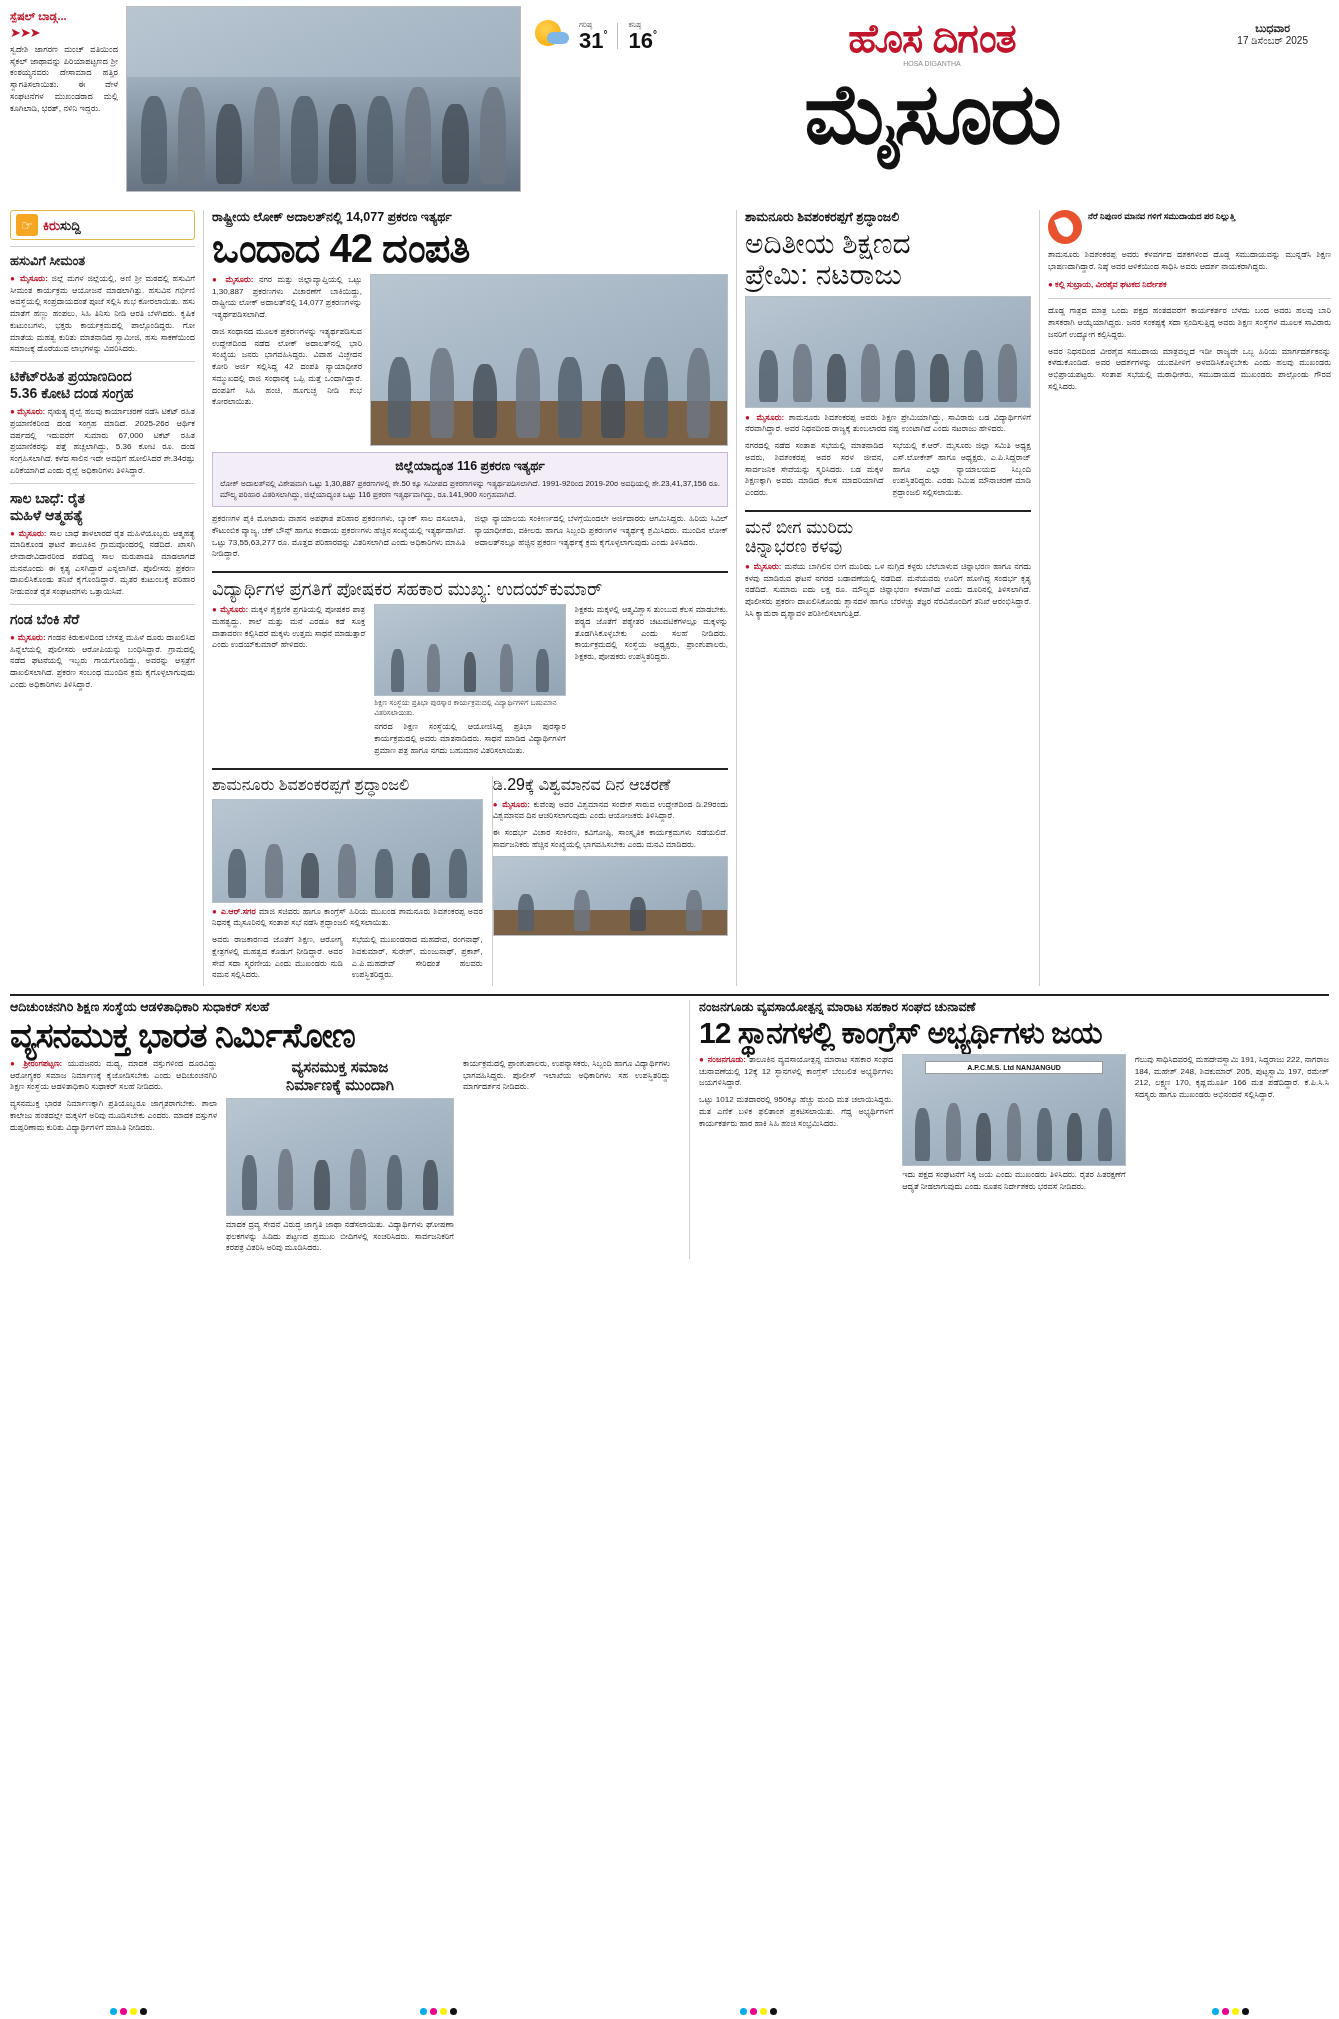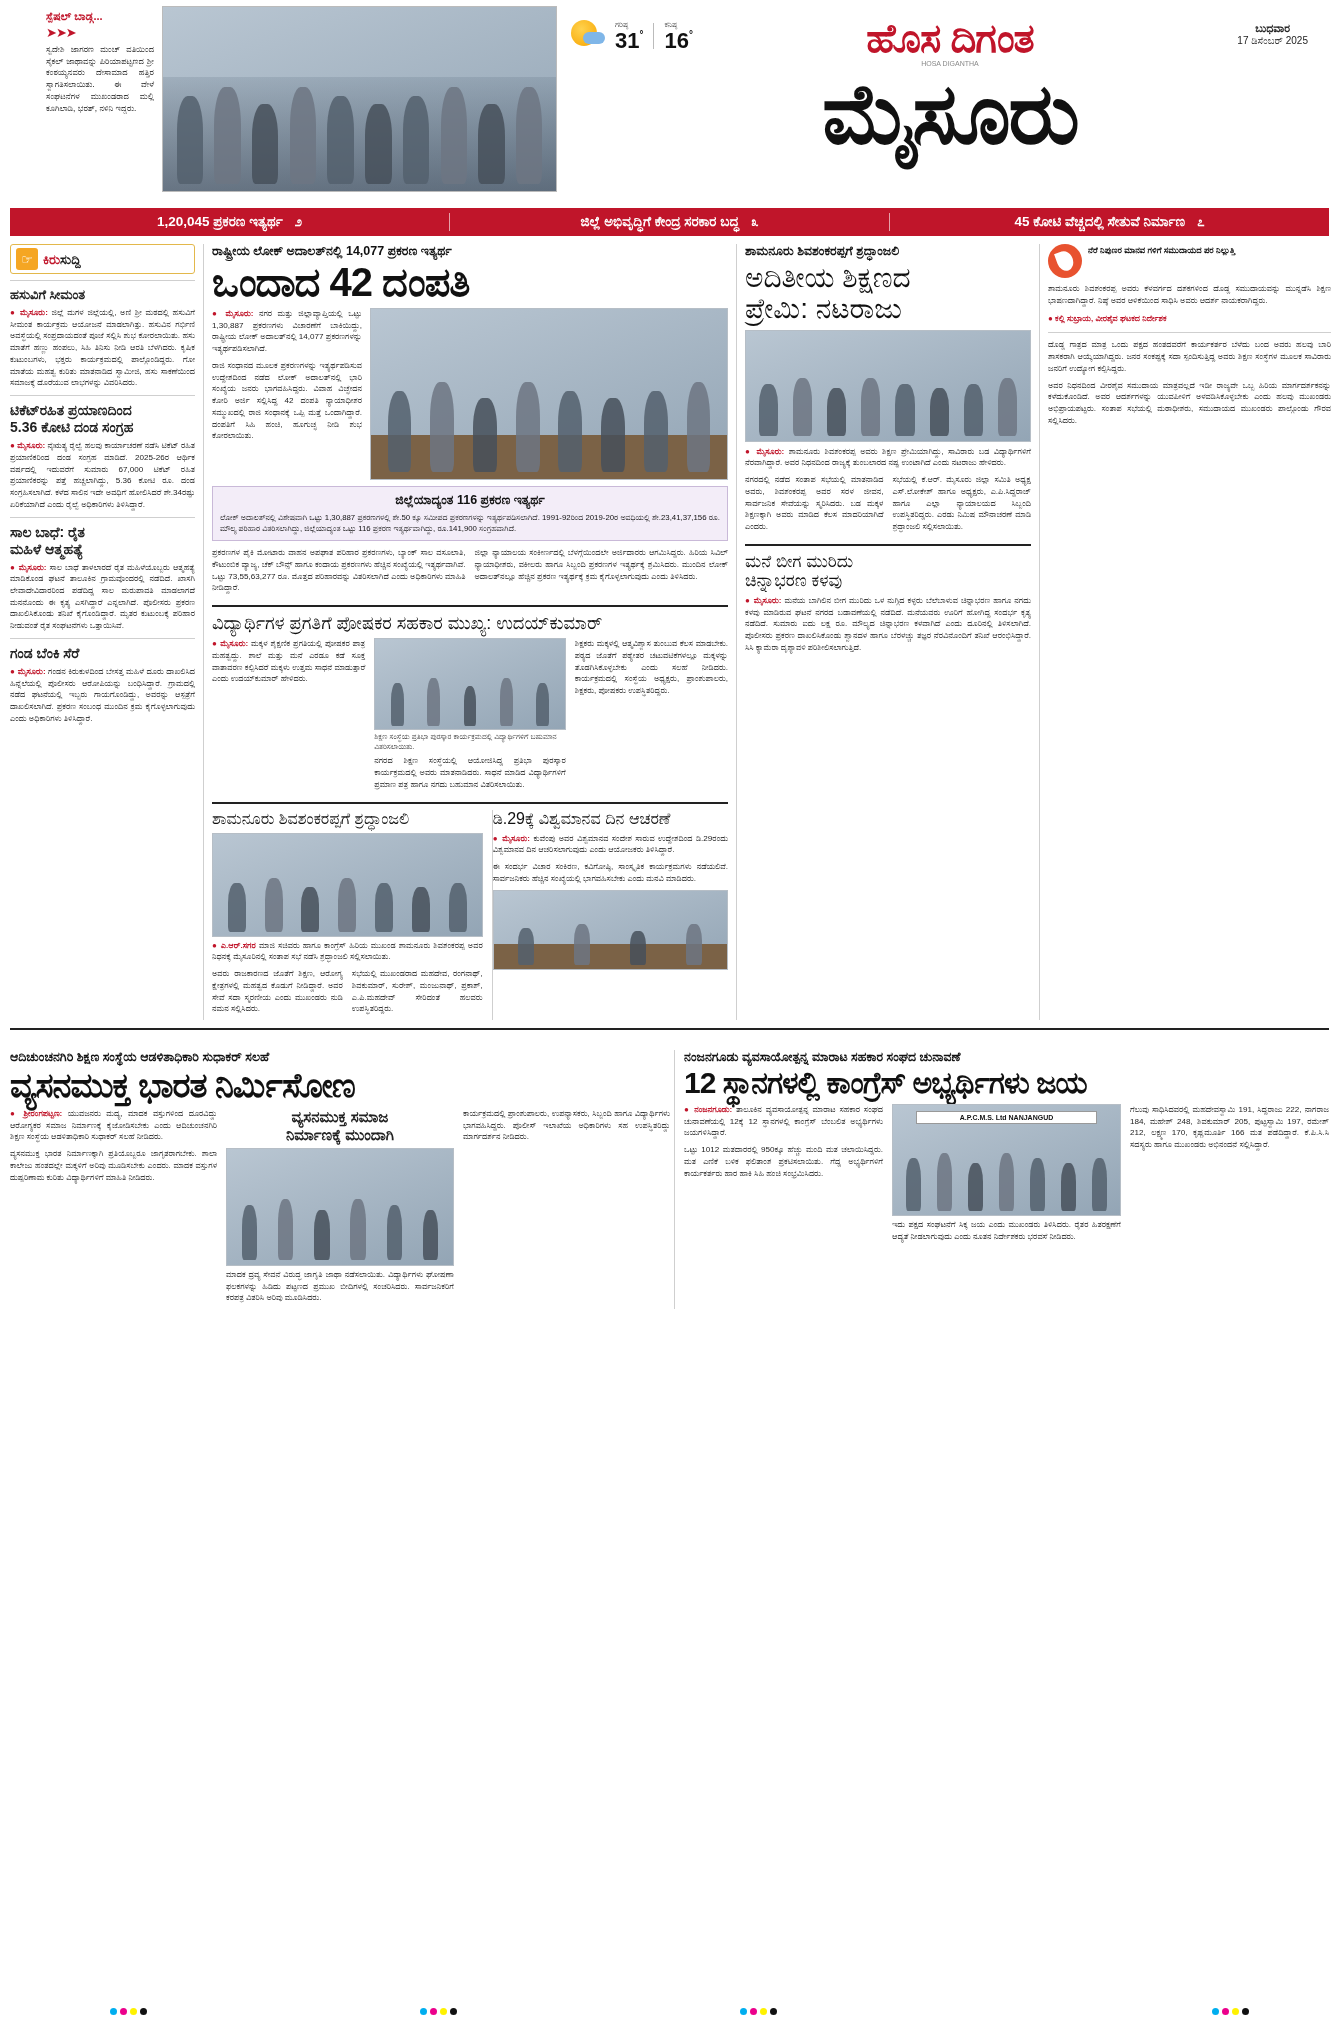--- a/index.html
+++ b/index.html
@@ -5,21 +5,21 @@
   * { box-sizing: border-box; }
   html, body { margin:0; padding:0; background:#ffffff; }
   body {
     width:1339px; height:2019px; position:relative; overflow:hidden;
     font-family:"Liberation Sans", sans-serif; color:#111;
   }
   .page { width:1339px; height:2019px; position:relative; padding:6px 10px; }
 
   
   .masthead { display:flex; align-items:flex-start; gap:8px; height:196px; }
-  .mh-left { width:108px; flex:0 0 108px; padding-top:4px;margin-left:36px; }
+  .mh-left { width:108px; flex:0 0 108px; padding-top:4px; }
   .special-badge { font-size:11px; font-weight:bold; color:#c0152a; line-height:1.25; }
   .special-arrows { color:#c0152a; font-size:13px; letter-spacing:-1px; margin:1px 0 4px; }
   .mh-left p { font-size:8.3px; line-height:1.42; margin:0; color:#1a1a1a; text-align:justify; }
   .mh-photo { width:395px; flex:0 0 395px; height:186px; border:1px solid #bbb; position:relative; overflow:hidden; }
   .mh-right { flex:1; position:relative; padding-left:6px; }
   .weather { position:absolute; left:6px; top:14px; display:flex; align-items:center; gap:4px; }
   .sun { width:26px; height:26px; border-radius:50%; background:radial-gradient(circle at 40% 35%, #ffd24d, #f7a400); position:relative; }
   .cloud { width:22px; height:12px; background:#7fb6e8; border-radius:9px; position:absolute; left:12px; top:12px; }
   .temp { display:flex; align-items:flex-end; gap:2px; }
   .temp .lbl { font-size:7.5px; color:#444; }
@@ -74,21 +74,21 @@
   .boxed p { font-size:7.8px; line-height:1.42; text-align:justify; margin:0; }
 
   .twocolp { column-count:2; column-gap:9px; }
 
   .logo-badge { width:34px; height:34px; border-radius:50%; background:#e8522f; position:relative; }
   .logo-badge:after { content:""; position:absolute; left:9px; top:7px; width:16px; height:20px; background:#fff; border-radius:0 50% 50% 50%; transform:rotate(-20deg); }
   .side-note { font-size:8px; line-height:1.45; text-align:justify; }
   .byline { font-size:8px; color:#c0152a; font-weight:bold; }
 
   
-  .bottom { display:flex; gap:4px; margin-top:8px; border-top:2px solid #222; padding-top:20px; }
+  .bottom { display:flex; gap:19px; margin-top:8px; border-top:2px solid #222; padding-top:4px; }
   .b-left { width:660px; flex:0 0 660px; }
   .b-right { flex:1; }
 
   .dots { position:absolute; bottom:4px; display:flex; gap:3px; }
   .dots i { width:7px; height:7px; border-radius:50%; display:block; }
 
   .imgph { background:linear-gradient(160deg,#b9c6d2,#93a5b5); }
   .people { position:absolute; bottom:0; left:0; right:0; height:62%; background:linear-gradient(180deg, rgba(60,80,100,.15), rgba(30,40,55,.45)); }
   .figs { position:absolute; bottom:4%; left:2%; right:2%; height:66%; display:flex; align-items:flex-end; justify-content:space-around; }
   .figs span { display:block; width:7%; height:72%; background:#54606d; border-radius:40% 40% 12% 12%; opacity:.85; }
@@ -152,36 +152,20 @@
 
       <div class="issue-date">
         <span class="d1">ಬುಧವಾರ</span>
         <span>17 ಡಿಸೆಂಬರ್ 2025</span>
       </div>
 
       <div class="big-title">ಮೈಸೂರು</div>
     </div>
   </div>
 
-  <div class="redbar">
-    <div class="cell">
-      <span>1,20,045 ಪ್ರಕರಣ ಇತ್ಯರ್ಥ</span>
-      <span class="pg">೨</span>
-    </div>
-    <div class="vsep"></div>
-    <div class="cell">
-      <span>ಜಿಲ್ಲೆ ಅಭಿವೃದ್ಧಿಗೆ ಕೇಂದ್ರ ಸರಕಾರ ಬದ್ಧ</span>
-      <span class="pg">೩</span>
-    </div>
-    <div class="vsep"></div>
-    <div class="cell">
-      <span>45 ಕೋಟಿ ವೆಚ್ಚದಲ್ಲಿ ಸೇತುವೆ ನಿರ್ಮಾಣ</span>
-      <span class="pg">೭</span>
-    </div>
-  </div>
 
   <div class="content">
 
     <div class="col c1">
       <div class="ks">
         <div class="hand">☞</div>
         <div><span class="t1">ಕಿರು</span><span class="t2">ಸುದ್ದಿ</span></div>
       </div>
 
       <div class="hr"></div>

